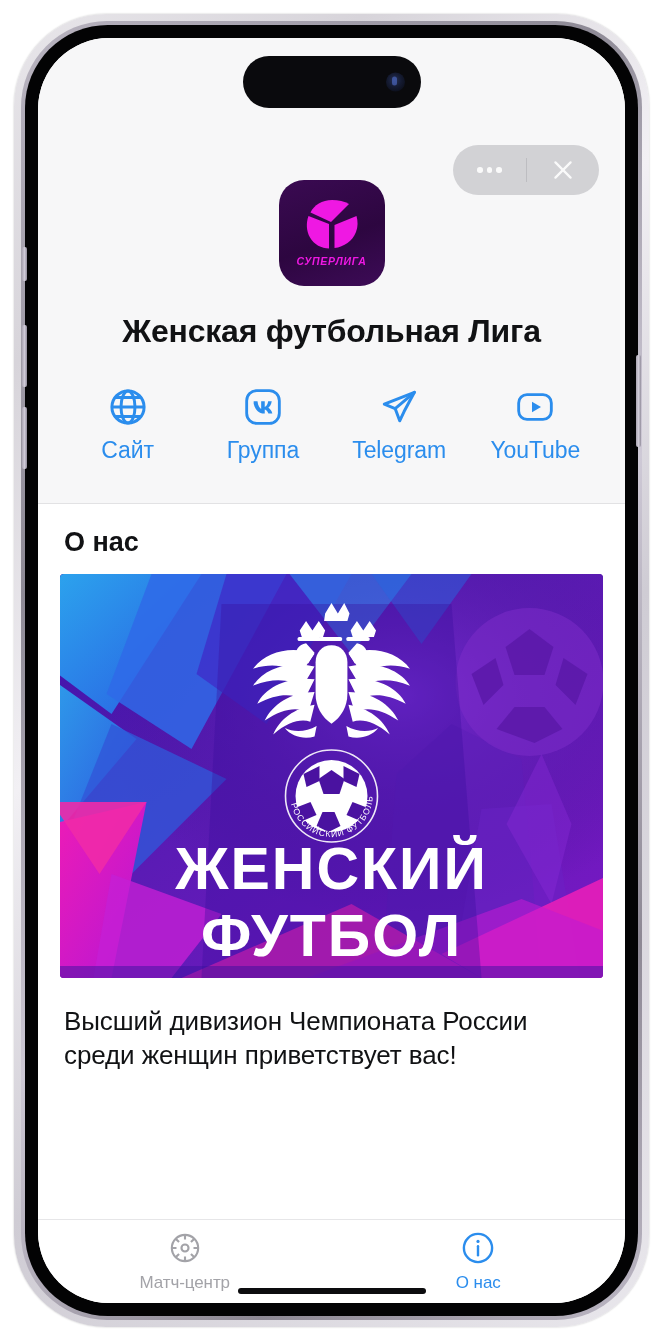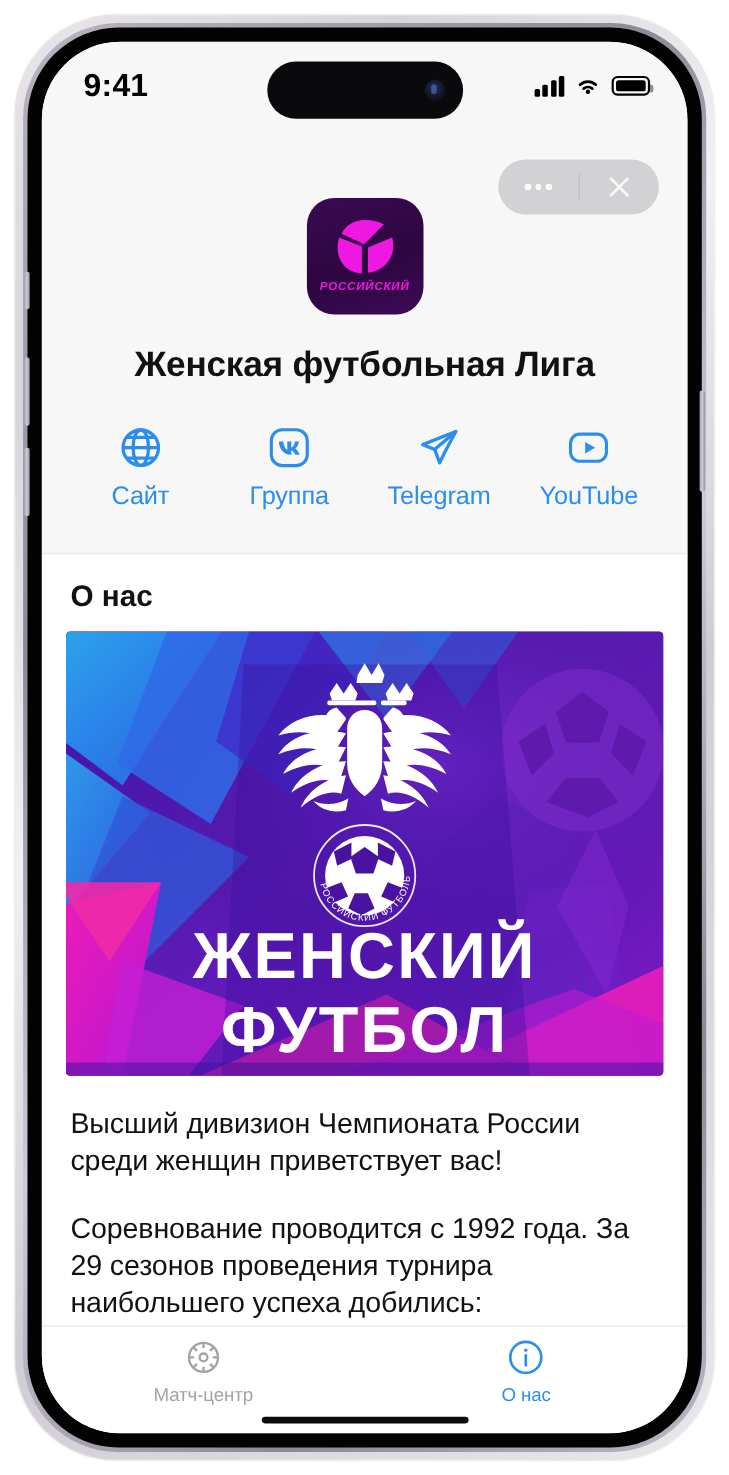--- a/index.html
+++ b/index.html
@@ -162,21 +162,21 @@
   }
   #hero-banner svg { display: block; width: 100%; height: 100%; }
 
   .para {
     font-size: 26px; line-height: 1.32; color: #111214;
     padding: 0 26px; margin-top: 26px; letter-spacing: -.1px;
   }
 
   
   #tab-bar {
-    position: absolute; left: 0; right: 0; bottom: 0; height: 98px;
+    position: absolute; left: 0; right: 0; bottom: 0; height: 84px;
     background: #ffffff; border-top: 1px solid #e6e6e8;
     display: flex; align-items: flex-start; padding-top: 8px;
   }
   .tab-item {
     flex: 1; display: flex; flex-direction: column; align-items: center;
     gap: 5px; cursor: pointer;
   }
   .tab-icon { height: 40px; display: flex; align-items: center; justify-content: center; }
   .tab-label { font-size: 17px; color: #a3a3a8; letter-spacing: -.1px; }
   .tab-item.active .tab-label { color: #2b8ded; }
@@ -201,21 +201,21 @@
 
         <div id="miniapp-header">
 
           <div id="app-icon-wrap">
             <div id="app-icon">
               <svg id="app-icon-mark" width="58" height="52" viewBox="0 0 58 52">
                 <path d="M29 2 C19 2 11 7 7.5 14.5 L28 24 L46 6 C41.5 3.4 35.5 2 29 2 Z" fill="#ef18e3"></path>
                 <path d="M5.5 18 C3 24.5 3.2 33 7 39.5 C11 46.5 18.5 50.5 26 50.5 L26 26 Z" fill="#ef18e3"></path>
                 <path d="M31.5 27 L31.5 50 C41 49 49.5 43 53 34 C55 28.8 55 23 53.5 18 Z" fill="#ef18e3"></path>
               </svg>
-              <div id="app-icon-word">РОССИЙСКИЙ</div>
+              <div id="app-icon-word">СУПЕРЛИГА</div>
             </div>
           </div>
 
           <div id="link-row">
 
             <div class="link-item">
               <span class="link-icon">
                 <svg width="42" height="42" viewBox="0 0 24 24" fill="none" stroke="#2b8ded" stroke-width="1.7">
                   <circle cx="12" cy="12" r="9.2"></circle>
                   <ellipse cx="12" cy="12" rx="4" ry="9.2"></ellipse>
@@ -254,40 +254,20 @@
                 </svg>
               </span>
               <span class="link-label">YouTube</span>
             </div>
 
           </div>
 
           <div id="app-title">Женская футбольная Лига</div>
         </div>
 
-        <div id="status-bar">
-          <div id="status-time">9:41</div>
-          <div id="status-right">
-            <div id="signal-bars">
-              <i></i>
-                <i></i>
-                <i></i>
-                <i></i>
-            </div>
-            <svg width="25" height="19" viewBox="0 0 24 18">
-              <path d="M12 15.6 a1.9 1.9 0 1 0 0-3.8 a1.9 1.9 0 0 0 0 3.8 Z" fill="#000"></path>
-              <path d="M5.2 7.6 A10 10 0 0 1 18.8 7.6" stroke="#000" stroke-width="2.4" fill="none" stroke-linecap="round"></path>
-              <path d="M8.2 11 A6 6 0 0 1 15.8 11" stroke="#000" stroke-width="2.4" fill="none" stroke-linecap="round"></path>
-            </svg>
-            <div id="battery-shell">
-              <div id="battery-fill"></div>
-              <div id="battery-cap"></div>
-            </div>
-          </div>
-        </div>
 
         <div id="dynamic-island">
           <div id="island-lens"></div>
         </div>
 
         <div id="miniapp-pill">
           <div id="pill-more">
             <span class="dots">
               <span></span>
                 <span></span>
@@ -414,21 +394,20 @@
                   <textPath href="#ballArc" startOffset="6%">РОССИЙСКИЙ ФУТБОЛЬНЫЙ СОЮЗ</textPath>
                 </text>
               </g>
 
               <text x="280" y="315" text-anchor="middle" fill="#ffffff" font-family="'Liberation Sans',sans-serif" font-size="59" font-weight="bold" letter-spacing="2">ЖЕНСКИЙ</text>
               <text x="280" y="382" text-anchor="middle" fill="#ffffff" font-family="'Liberation Sans',sans-serif" font-size="59" font-weight="bold" letter-spacing="2">ФУТБОЛ</text>
             </svg>
           </div>
 
           <div class="para">Высший дивизион Чемпионата России среди женщин приветствует вас!</div>
-          <div class="para">Соревнование проводится с 1992 года. За 29 сезонов проведения турнира наибольшего успеха добились:</div>
 
         </div>
 
         <div id="tab-bar">
 
           <div class="tab-item">
             <span class="tab-icon">
               <svg width="34" height="34" viewBox="0 0 24 24" fill="none" stroke="#a3a3a8" stroke-width="1.5">
                 <circle cx="12" cy="12" r="9.3"></circle>
                 <circle cx="12" cy="12" r="2.5"></circle>

